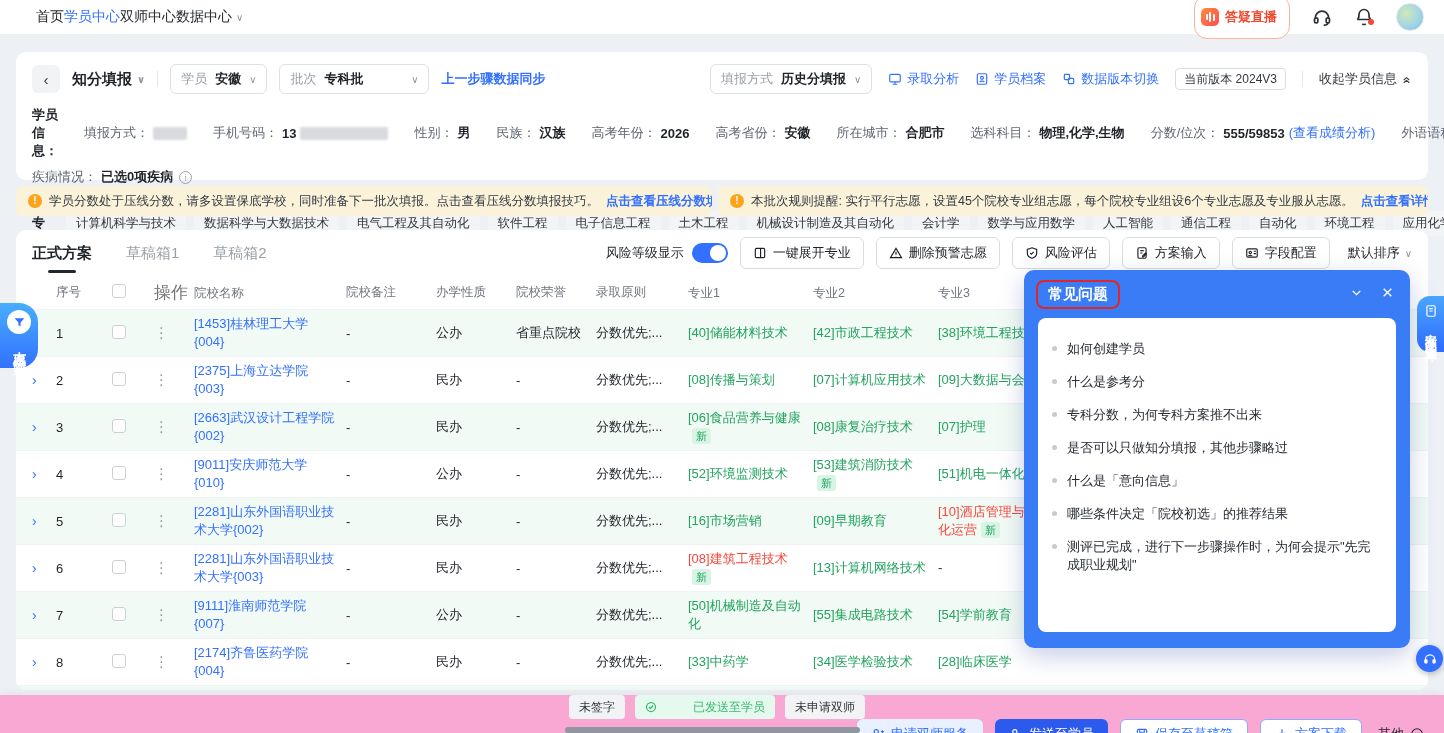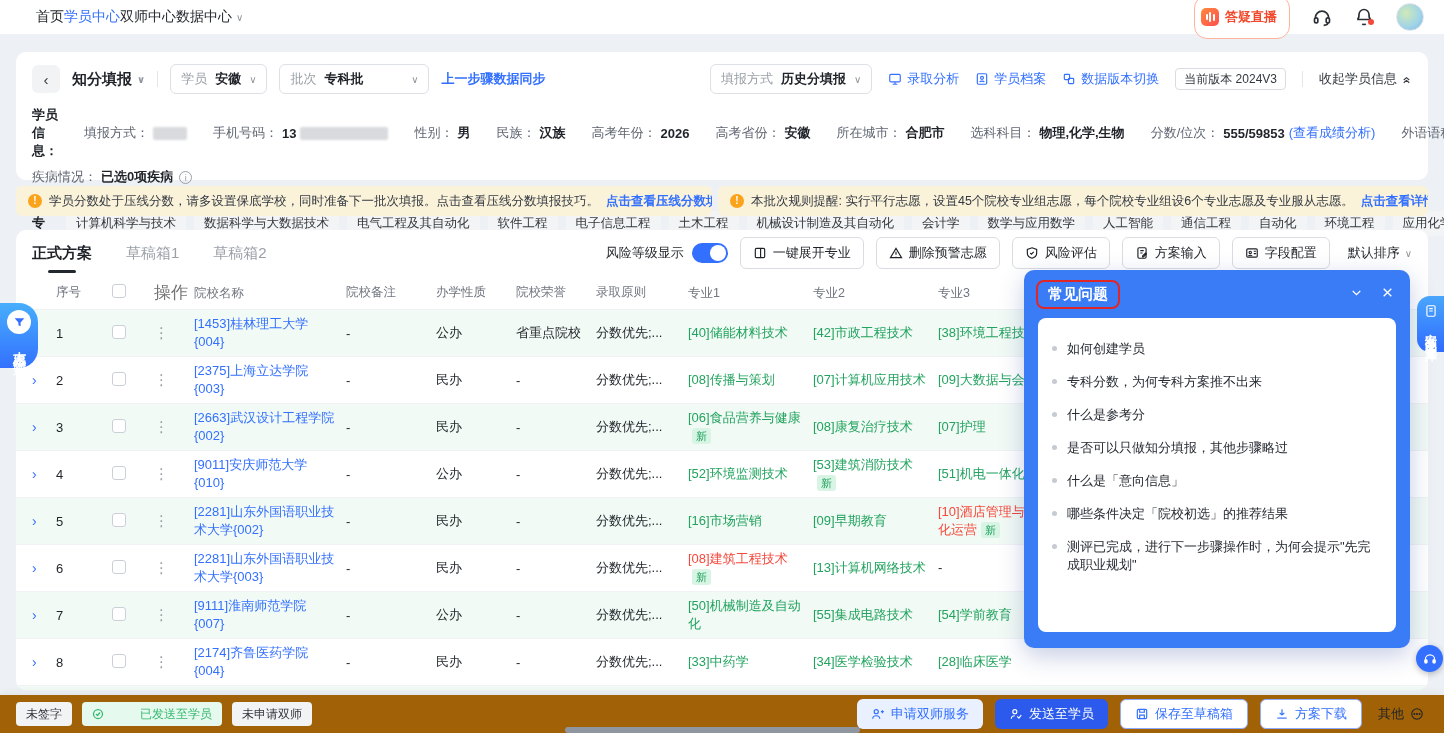--- a/index.html
+++ b/index.html
@@ -90,21 +90,21 @@
   .faq-item::before{content:"";flex:0 0 5px;width:5px;height:5px;border-radius:50%;background:#c6cad1;margin-top:6px;}
   
   .ltab{position:absolute;left:0;top:303px;width:38px;padding:7px 0 12px;background:linear-gradient(180deg,#47aefc,#3370ff);border-radius:0 19px 19px 0;display:flex;flex-direction:column;align-items:center;gap:6px;z-index:40;cursor:pointer;}
   .ltab-ico{width:24px;height:24px;border-radius:50%;background:#fff;display:flex;align-items:center;justify-content:center;color:#3370ff;}
   .vtext{writing-mode:vertical-lr;text-orientation:upright;color:#fff;font-size:13px;font-weight:bold;letter-spacing:4px;}
   .rtab{position:absolute;right:0;top:296px;width:27px;padding:8px 0 10px;background:linear-gradient(180deg,#49a6fd,#2f6bff);border-radius:13px 0 0 13px;display:flex;flex-direction:column;align-items:center;gap:6px;z-index:40;cursor:pointer;}
   .rtab svg{width:14px;height:14px;color:#fff;}
   .float-btn{position:absolute;right:1px;top:645px;width:27px;height:27px;border-radius:50%;background:#3370ff;display:flex;align-items:center;justify-content:center;color:#fff;z-index:40;cursor:pointer;box-shadow:0 2px 6px rgba(0,0,0,.25);}
   .float-btn svg{width:14px;height:14px;}
   
-  .bottombar{position:absolute;left:0;bottom:0;width:1444px;height:38px;background:#a16207;box-shadow:0 -2px 8px rgba(0,0,0,.06);display:flex;align-items:center;padding:0 16px;z-index:20;}
+  .bottombar{position:absolute;left:0;bottom:0;width:1444px;height:38px;background:#f9a8d4;box-shadow:0 -2px 8px rgba(0,0,0,.06);display:flex;align-items:center;padding:0 16px;z-index:20;flex-direction:column;}
   .chip{height:24px;border-radius:4px;background:#f2f3f5;color:#33383f;font-size:12px;display:flex;align-items:center;gap:4px;padding:0 10px;margin-right:10px;}
   .chip.green{background:#e6f9ee;color:#34b96f;gap:36px;}
   .bb-right{margin-left:auto;display:flex;align-items:center;gap:12px;}
   .bbtn{height:30px;border-radius:6px;font-size:13px;display:flex;align-items:center;gap:6px;padding:0 14px;cursor:pointer;border:none;background:none;font-family:inherit;}
   .bbtn svg{width:14px;height:14px;}
   .bbtn.soft{background:#e9f0ff;color:#3370ff;}
   .bbtn.solid{background:#2b5aed;color:#fff;}
   .bbtn.outline{border:1px solid #8fabff;color:#3370ff;background:#fff;}
   .bbtn.plain{color:#1f2329;padding:0 4px;}
   .scrollpill{position:absolute;left:565px;bottom:0;width:295px;height:6px;border-radius:3px;background:#8f96a0;z-index:25;cursor:grab;}
@@ -488,22 +488,22 @@
       <span><svg width="13" height="13" viewBox="0 0 24 24" fill="none" stroke="#fff" stroke-width="2.5">
             <path d="M5 9l7 7 7-7"></path>
           </svg></span>
       <span><svg width="13" height="13" viewBox="0 0 24 24" fill="none" stroke="#fff" stroke-width="2.5">
             <path d="M5 5l14 14M19 5L5 19"></path>
           </svg></span>
     </span>
   </div>
   <div class="faq-body" id="faq-list">
       <div class="faq-item">如何创建学员</div>
+      <div class="faq-item">什么是参考分</div>
       <div class="faq-item">专科分数，为何专科方案推不出来</div>
-      <div class="faq-item">什么是参考分</div>
       <div class="faq-item">是否可以只做知分填报，其他步骤略过</div>
       <div class="faq-item">什么是「意向信息」</div>
       <div class="faq-item">哪些条件决定「院校初选」的推荐结果</div>
       <div class="faq-item">测评已完成，进行下一步骤操作时，为何会提示"先完成职业规划"</div>
     </div>
 </div>
 
 <div class="ltab">
   <span class="ltab-ico">
       <svg width="13" height="13" viewBox="0 0 24 24" fill="currentColor">

